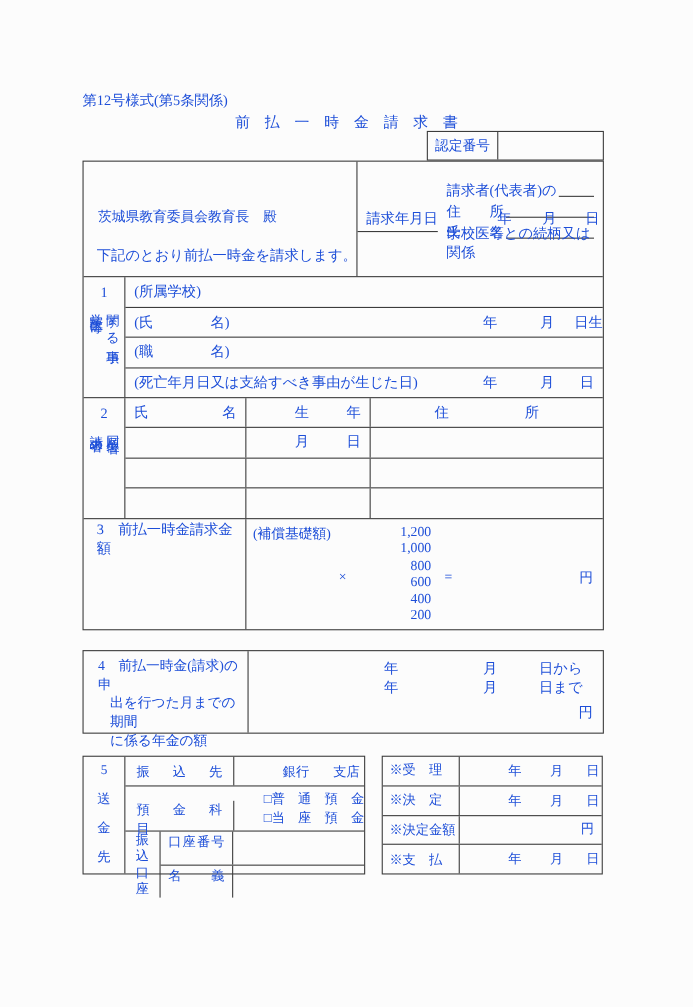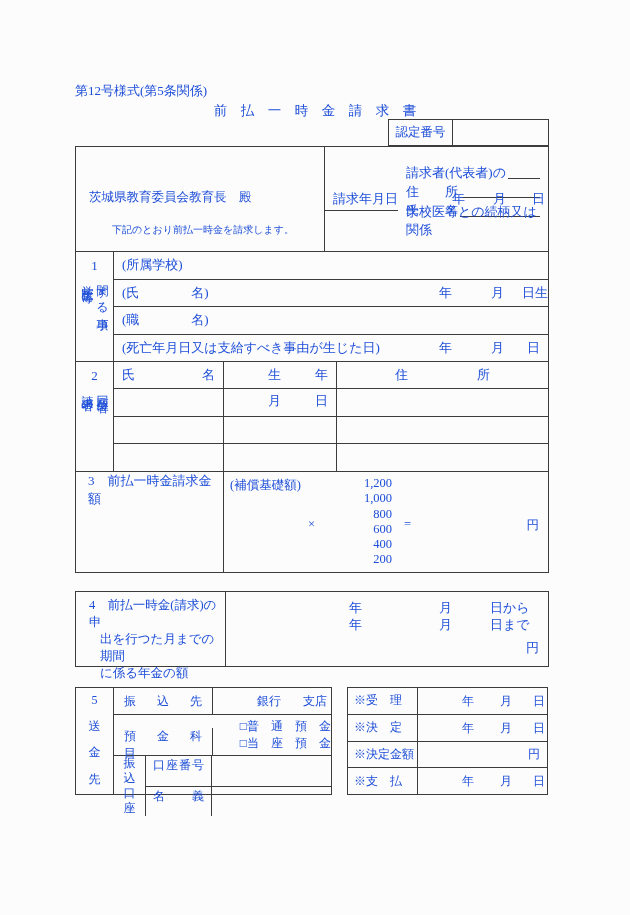--- a/index.html
+++ b/index.html
@@ -19,21 +19,21 @@
   
   .cert-box { left:388px; top:119px; width:161px; height:27px; display:flex;gap:32px; }
   .cert-label { width:64px; text-align:center; line-height:25px; font-size:12.5px; }
   .cert-value { flex:1; }
 
   
   .main-table { left:75px; top:146px; width:474px; height:427px; display:flex; flex-direction:column; }
   .row-header { height:105px; display:flex; }
   .hdr-left { width:249px; font-size:12.5px; }
   .addressee { margin:42px 0 0 13px; }
-  .declaration { margin:17px 0 0 36px; font-size:10px; white-space:nowrap; }
+  .declaration { margin:17px 0 0 12px; font-size:13px; white-space:nowrap; }
   .hdr-right { flex:1; display:flex; flex-direction:row;align-items:center; }
   .date-row { height:24px; position:relative; line-height:23px; }
   .date-row .dlabel { margin-left:8px; }
   .tok { position:absolute; }
   .claimant { flex:1; padding:3px 6px 0 8px; }
   .cl-line { height:19px; display:flex; align-items:flex-end; line-height:18px; }
   .ul { flex:1; border-bottom:1px solid #3c3c3c; margin:0 2px 3px 2px; }
 
   .side-label { width:38px; display:flex; flex-direction:column; align-items:center; }
   .side-label .num { margin-top:6px; line-height:16px; }

